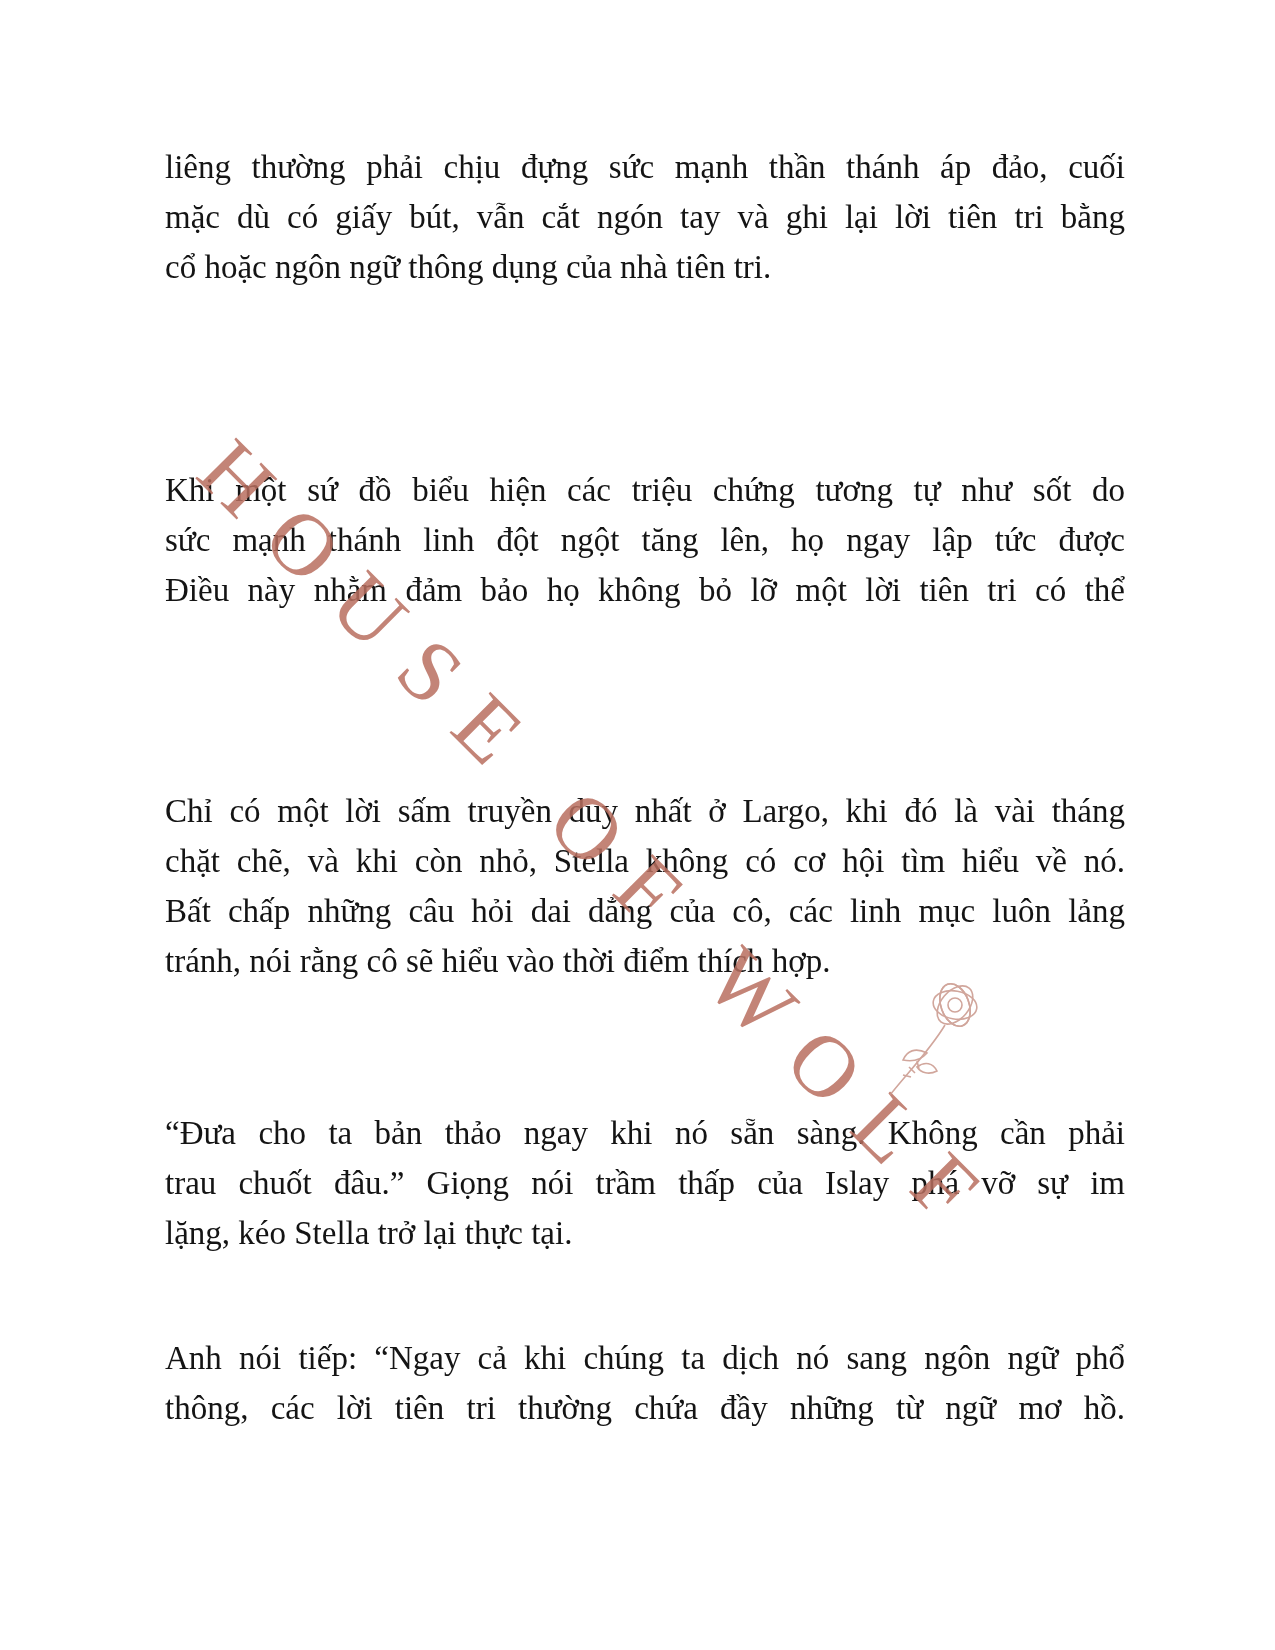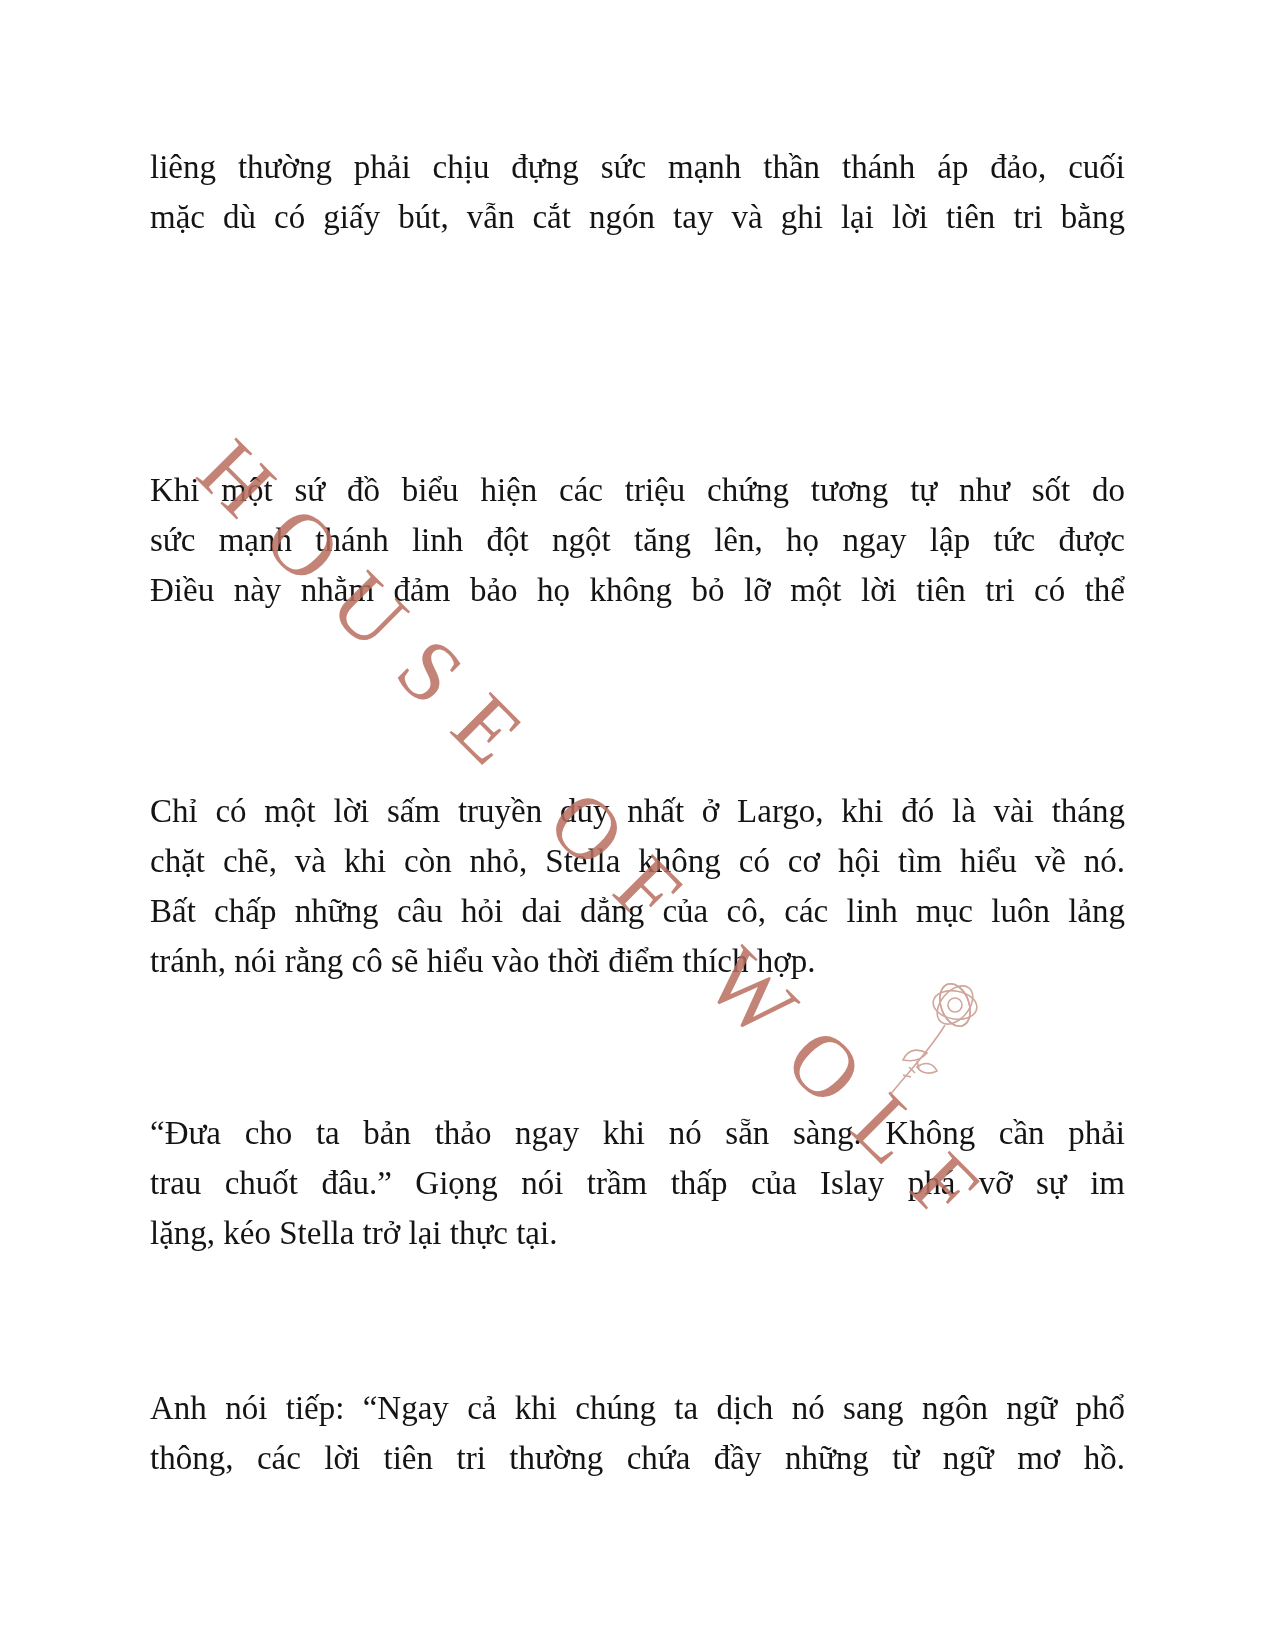--- a/index.html
+++ b/index.html
@@ -10,21 +10,21 @@
     left: 150px;
     width: 975px;
     font-family: "Liberation Serif", "DejaVu Serif", serif;
     font-size: 33px;
     line-height: 50px;
     color: #141414;
     text-align: justify;
     text-align-last: left;
     z-index: 1;
   }
-  .text-block .line { display: block; white-space: nowrap; text-align-last: justify; }
+  .text-block .line { display: block; white-space: nowrap; text-align-last: justify; margin-left: 15px; }
   .text-block .line.last { text-align-last: left; }
   .watermark {
     position: absolute;
     left: 250px;
     top: 420px;
     transform-origin: 0 0;
     transform: rotate(45deg);
     font-family: "Liberation Serif", "DejaVu Serif", serif;
     font-size: 88px;
     letter-spacing: 30px;
@@ -44,20 +44,21 @@
   }
 </style>
 </head>
 <body>
 
 <div class="page">
 
   <div class="text-block" style="top:142px;">
     <span class="line">liêng thường phải chịu đựng sức mạnh thần thánh áp đảo, cuối</span>
     <span class="line">mặc dù có giấy bút, vẫn cắt ngón tay và ghi lại lời tiên tri bằng</span>
+    <span class="line last">cổ hoặc ngôn ngữ thông dụng của nhà tiên tri.</span>
   </div>
 
   <div class="text-block" style="top:465px;">
     <span class="line">Khi một sứ đồ biểu hiện các triệu chứng tương tự như sốt do</span>
     <span class="line">sức mạnh thánh linh đột ngột tăng lên, họ ngay lập tức được</span>
     <span class="line">Điều này nhằm đảm bảo họ không bỏ lỡ một lời tiên tri có thể</span>
   </div>
 
   <div class="text-block" style="top:786px;">
     <span class="line">Chỉ có một lời sấm truyền duy nhất ở Largo, khi đó là vài tháng</span>
@@ -65,21 +66,21 @@
     <span class="line">Bất chấp những câu hỏi dai dẳng của cô, các linh mục luôn lảng</span>
     <span class="line last">tránh, nói rằng cô sẽ hiểu vào thời điểm thích hợp.</span>
   </div>
 
   <div class="text-block" style="top:1108px;">
     <span class="line">“Đưa cho ta bản thảo ngay khi nó sẵn sàng. Không cần phải</span>
     <span class="line">trau chuốt đâu.” Giọng nói trầm thấp của Islay phá vỡ sự im</span>
     <span class="line last">lặng, kéo Stella trở lại thực tại.</span>
   </div>
 
-  <div class="text-block" style="top:1383px;">
+  <div class="text-block" style="top:1333px;">
     <span class="line">Anh nói tiếp: “Ngay cả khi chúng ta dịch nó sang ngôn ngữ phổ</span>
     <span class="line">thông, các lời tiên tri thường chứa đầy những từ ngữ mơ hồ.</span>
   </div>
 
   <div class="watermark">HOUSE OF WOLF</div>
 
   <svg class="flower" viewBox="0 0 120 135">
     <g fill="none" stroke="#c9978b" stroke-width="1.6" opacity="0.85">
       <ellipse cx="70" cy="40" rx="14" ry="22" transform="rotate(-20 70 40)"></ellipse>
       <ellipse cx="70" cy="40" rx="14" ry="22" transform="rotate(40 70 40)"></ellipse>

